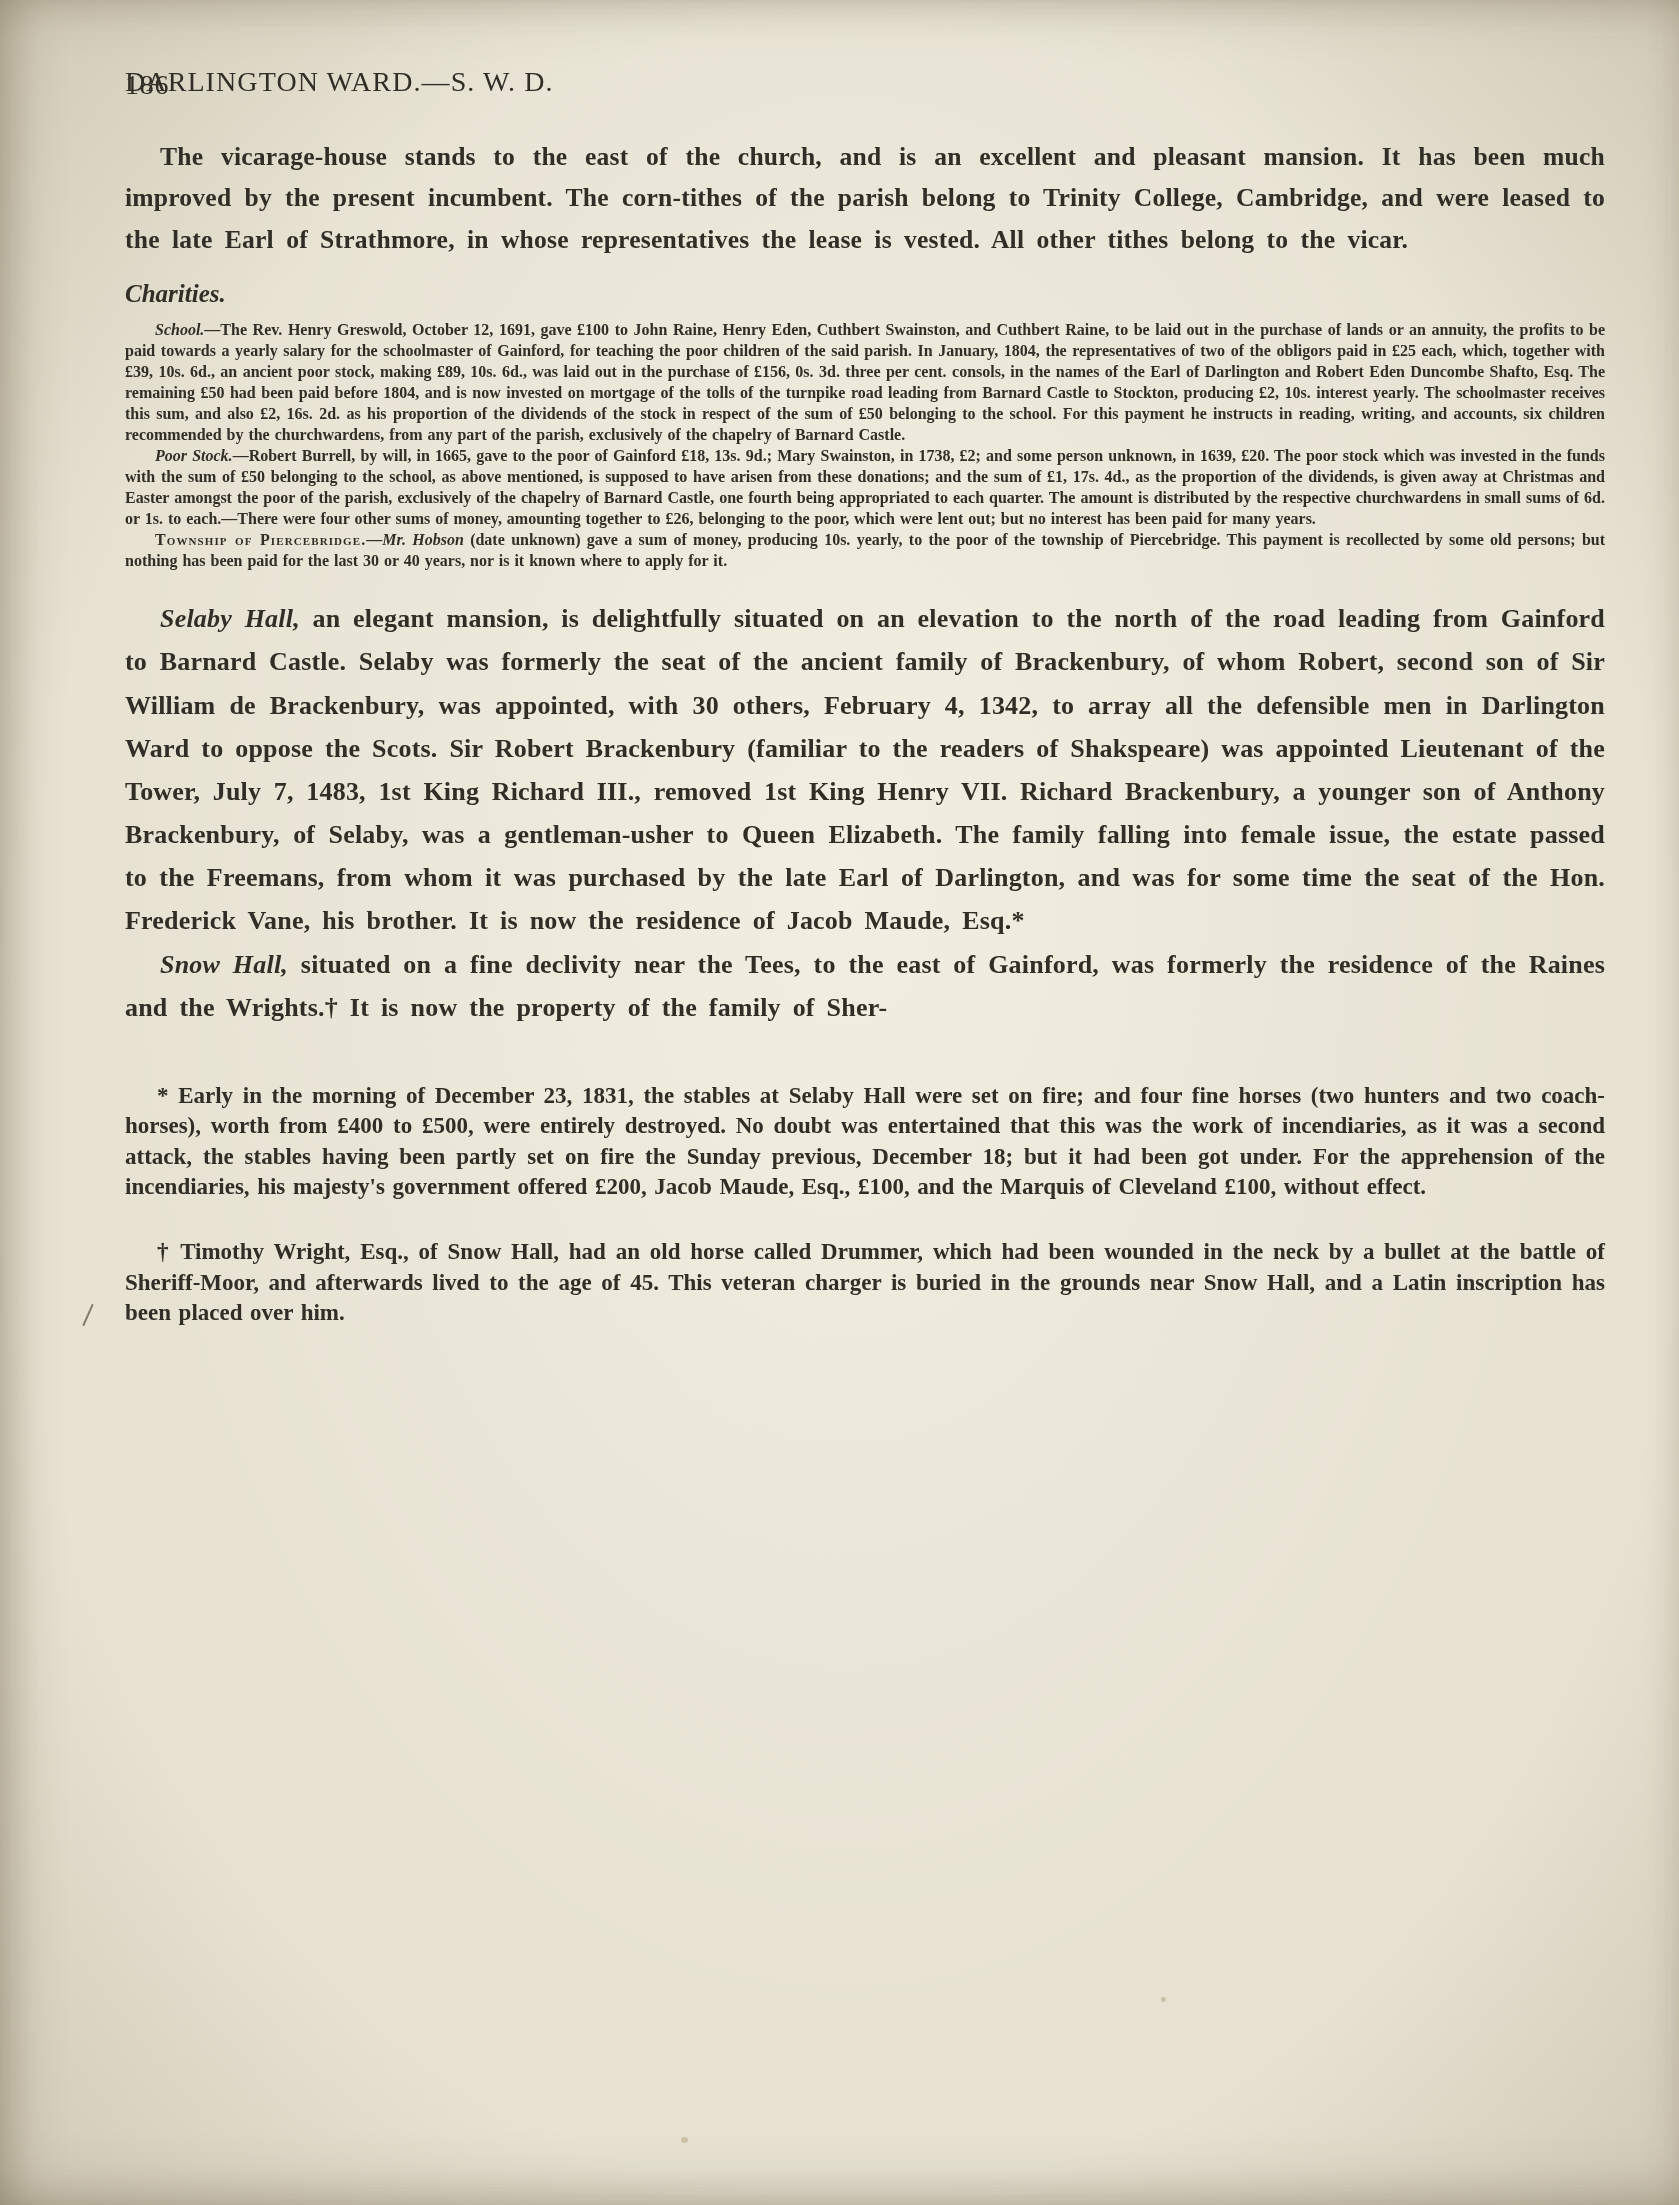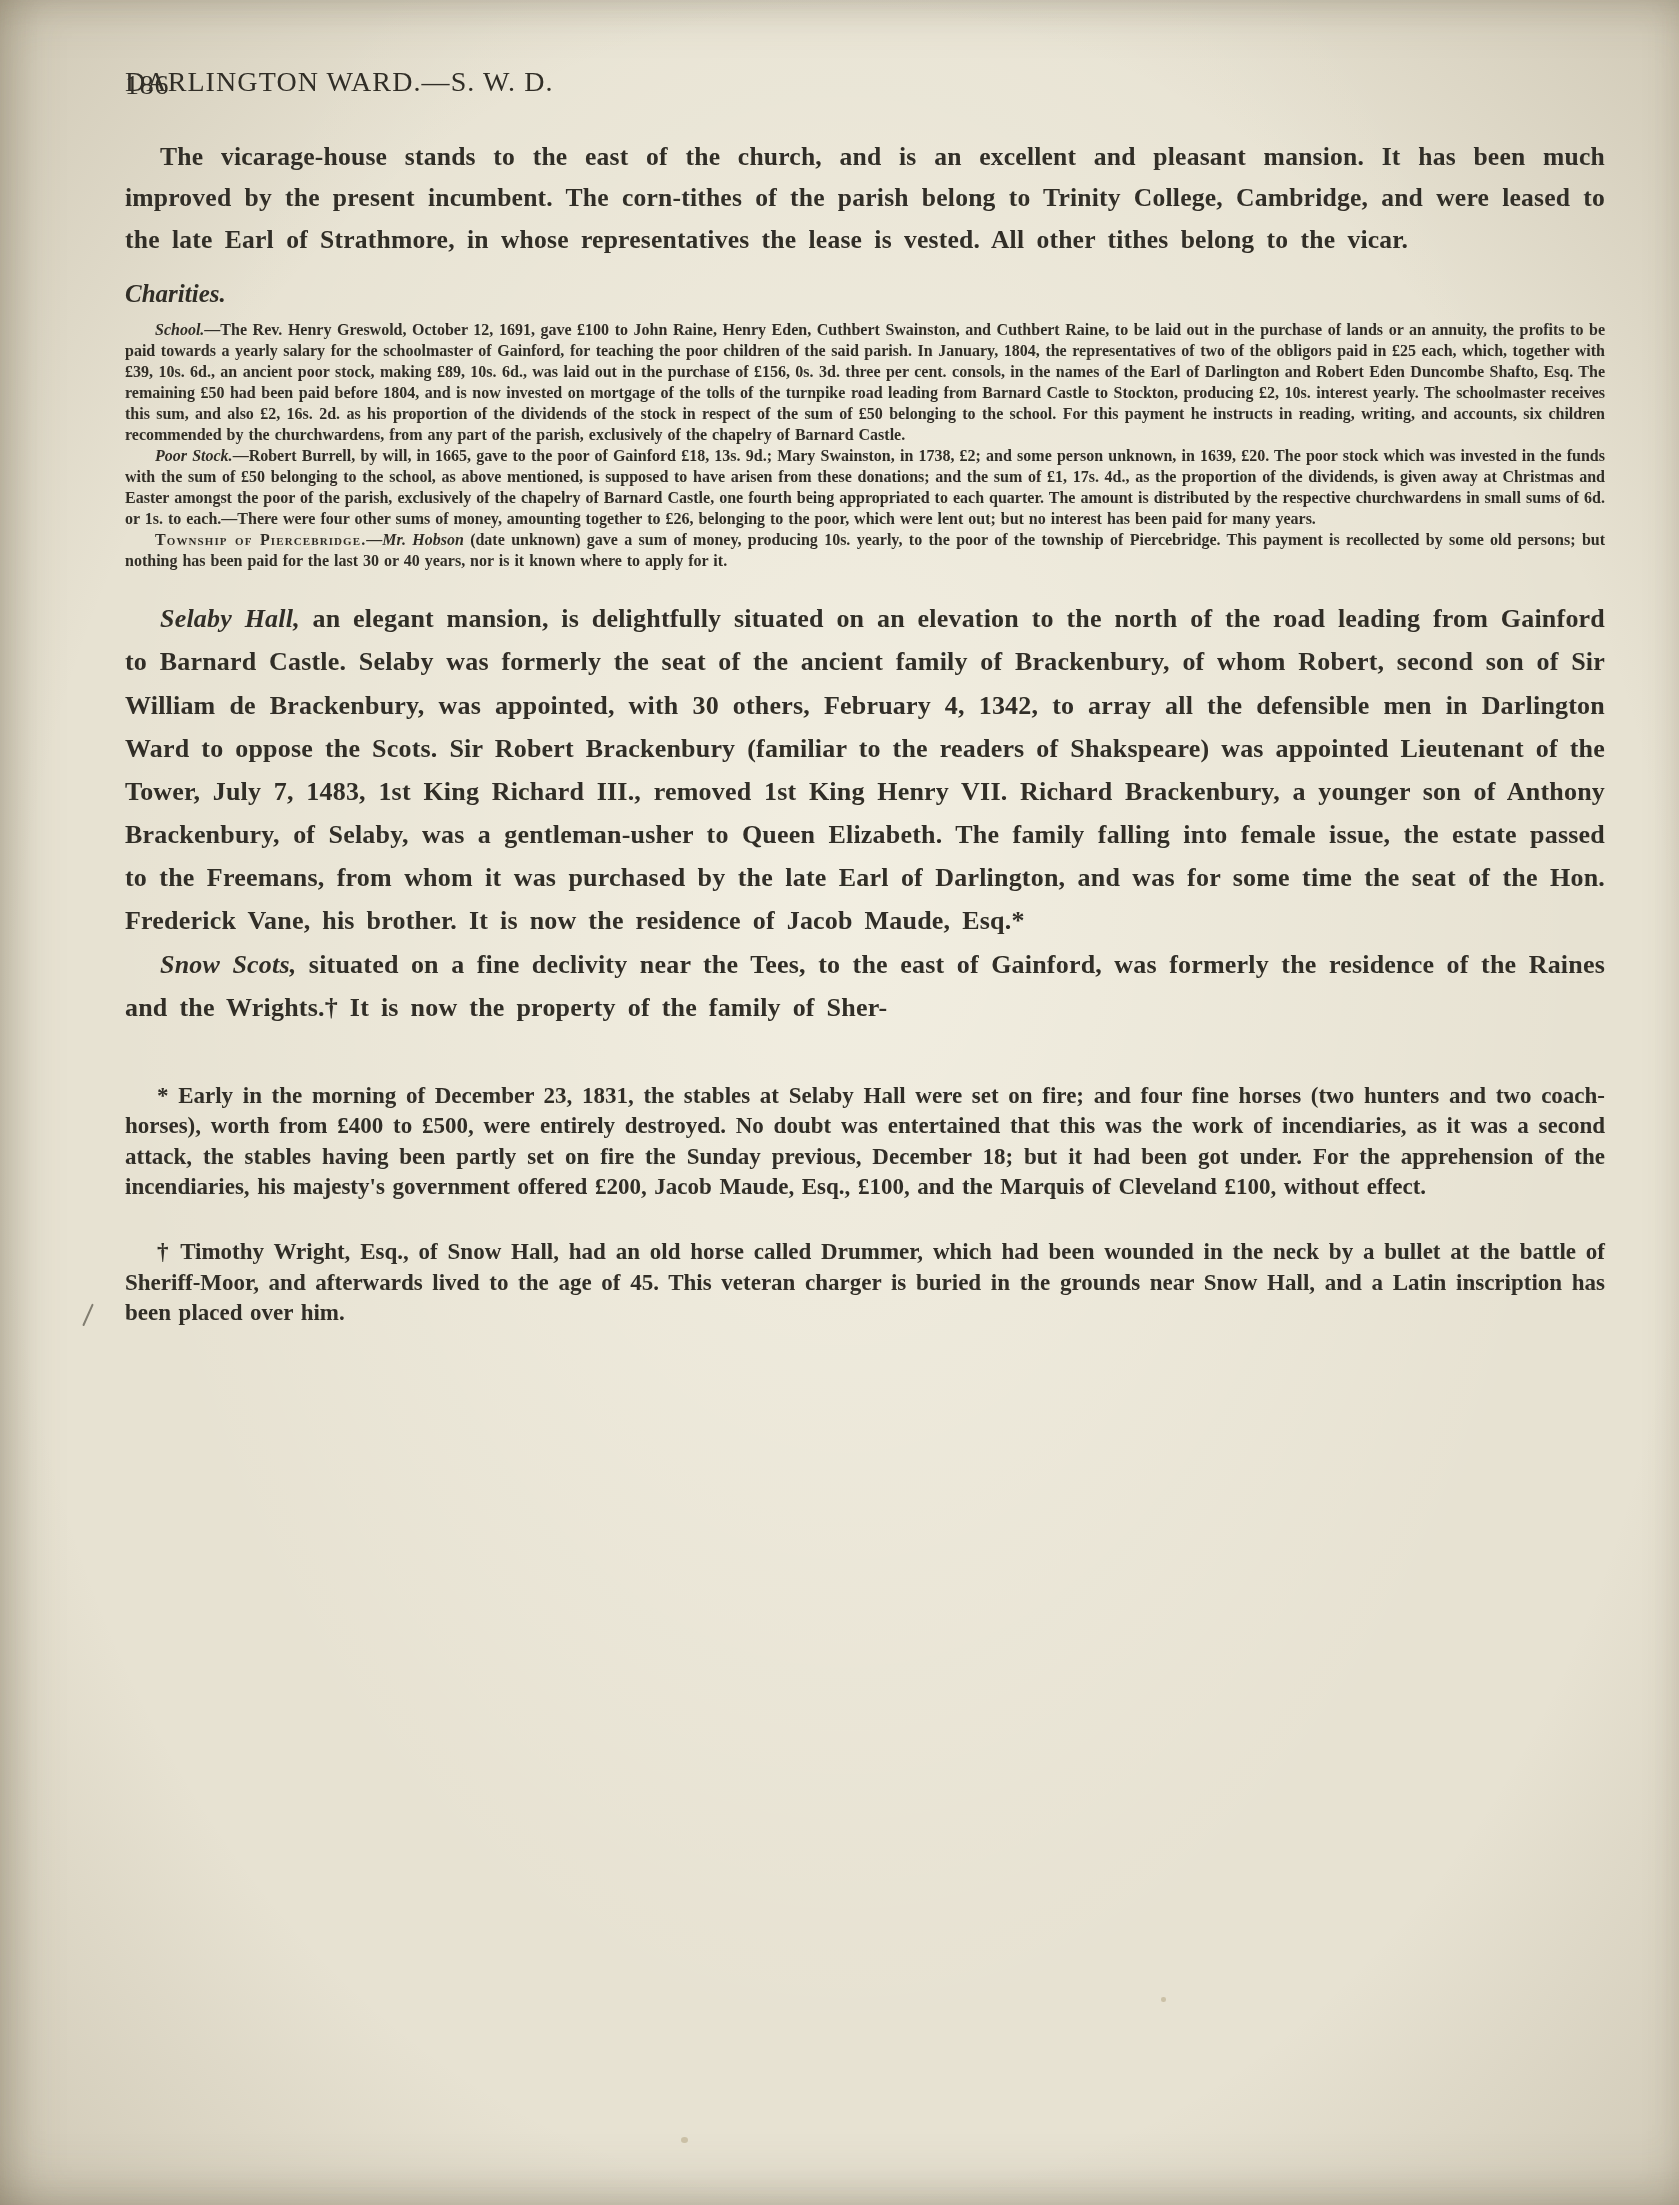--- a/index.html
+++ b/index.html
@@ -121,21 +121,21 @@
       <span class="page-number">186</span>
       <span class="running-title">DARLINGTON WARD.—S. W. D.</span>
     </div>
     <div id="body-container">
         <p class="intro"><span>The vicarage-house stands to the east of the church, and is an excellent and pleasant mansion. It has been much improved by the present incumbent. The corn-tithes of the parish belong to Trinity College, Cambridge, and were leased to the late Earl of Strathmore, in whose representatives the lease is vested. All other tithes belong to the vicar.</span></p>
         <p class="section-heading"><span class="it">Charities.</span></p>
         <p class="charity"><span class="it">School.</span><span>—The Rev. Henry Greswold, October 12, 1691, gave £100 to John Raine, Henry Eden, Cuthbert Swainston, and Cuthbert Raine, to be laid out in the purchase of lands or an annuity, the profits to be paid towards a yearly salary for the schoolmaster of Gainford, for teaching the poor children of the said parish. In January, 1804, the representatives of two of the obligors paid in £25 each, which, together with £39, 10s. 6d., an ancient poor stock, making £89, 10s. 6d., was laid out in the purchase of £156, 0s. 3d. three per cent. consols, in the names of the Earl of Darlington and Robert Eden Duncombe Shafto, Esq. The remaining £50 had been paid before 1804, and is now invested on mortgage of the tolls of the turnpike road leading from Barnard Castle to Stockton, producing £2, 10s. interest yearly. The schoolmaster receives this sum, and also £2, 16s. 2d. as his proportion of the dividends of the stock in respect of the sum of £50 belonging to the school. For this payment he instructs in reading, writing, and accounts, six children recommended by the churchwardens, from any part of the parish, exclusively of the chapelry of Barnard Castle.</span></p>
         <p class="charity"><span class="it">Poor Stock.</span><span>—Robert Burrell, by will, in 1665, gave to the poor of Gainford £18, 13s. 9d.; Mary Swainston, in 1738, £2; and some person unknown, in 1639, £20. The poor stock which was invested in the funds with the sum of £50 belonging to the school, as above mentioned, is supposed to have arisen from these donations; and the sum of £1, 17s. 4d., as the proportion of the dividends, is given away at Christmas and Easter amongst the poor of the parish, exclusively of the chapelry of Barnard Castle, one fourth being appropriated to each quarter. The amount is distributed by the respective churchwardens in small sums of 6d. or 1s. to each.—There were four other sums of money, amounting together to £26, belonging to the poor, which were lent out; but no interest has been paid for many years.</span></p>
         <p class="charity"><span class="sc">Township of Piercebridge.</span><span>—</span><span class="it">Mr. Hobson </span><span>(date unknown) gave a sum of money, producing 10s. yearly, to the poor of the township of Piercebridge. This payment is recollected by some old persons; but nothing has been paid for the last 30 or 40 years, nor is it known where to apply for it.</span></p>
         <p class="main first-main"><span class="it">Selaby Hall,</span><span> an elegant mansion, is delightfully situated on an elevation to the north of the road leading from Gainford to Barnard Castle. Selaby was formerly the seat of the ancient family of Brackenbury, of whom Robert, second son of Sir William de Brackenbury, was appointed, with 30 others, February 4, 1342, to array all the defensible men in Darlington Ward to oppose the Scots. Sir Robert Brackenbury (familiar to the readers of Shakspeare) was appointed Lieutenant of the Tower, July 7, 1483, 1st King Richard III., removed 1st King Henry VII. Richard Brackenbury, a younger son of Anthony Brackenbury, of Selaby, was a gentleman-usher to Queen Elizabeth. The family falling into female issue, the estate passed to the Freemans, from whom it was purchased by the late Earl of Darlington, and was for some time the seat of the Hon. Frederick Vane, his brother. It is now the residence of Jacob Maude, Esq.*</span></p>
-        <p class="main"><span class="it">Snow Scots,</span><span> situated on a fine declivity near the Tees, to the east of Gainford, was formerly the residence of the Raines and the Wrights.† It is now the property of the family of Sher-</span></p>
+        <p class="main"><span class="it">Snow Hall,</span><span> situated on a fine declivity near the Tees, to the east of Gainford, was formerly the residence of the Raines and the Wrights.† It is now the property of the family of Sher-</span></p>
         <p class="footnote first-footnote"><span>* Early in the morning of December 23, 1831, the stables at Selaby Hall were set on fire; and four fine horses (two hunters and two coach-horses), worth from £400 to £500, were entirely destroyed. No doubt was entertained that this was the work of incendiaries, as it was a second attack, the stables having been partly set on fire the Sunday previous, December 18; but it had been got under. For the apprehension of the incendiaries, his majesty's government offered £200, Jacob Maude, Esq., £100, and the Marquis of Cleveland £100, without effect.</span></p>
         <p class="footnote"><span>† Timothy Wright, Esq., of Snow Hall, had an old horse called Drummer, which had been wounded in the neck by a bullet at the battle of Sheriff-Moor, and afterwards lived to the age of 45. This veteran charger is buried in the grounds near Snow Hall, and a Latin inscription has been placed over him.</span></p>
       </div>
   </div>
   <div class="stray-mark"></div>
   <div class="speck speck-1"></div>
   <div class="speck speck-2"></div>
 </div>
 
 

